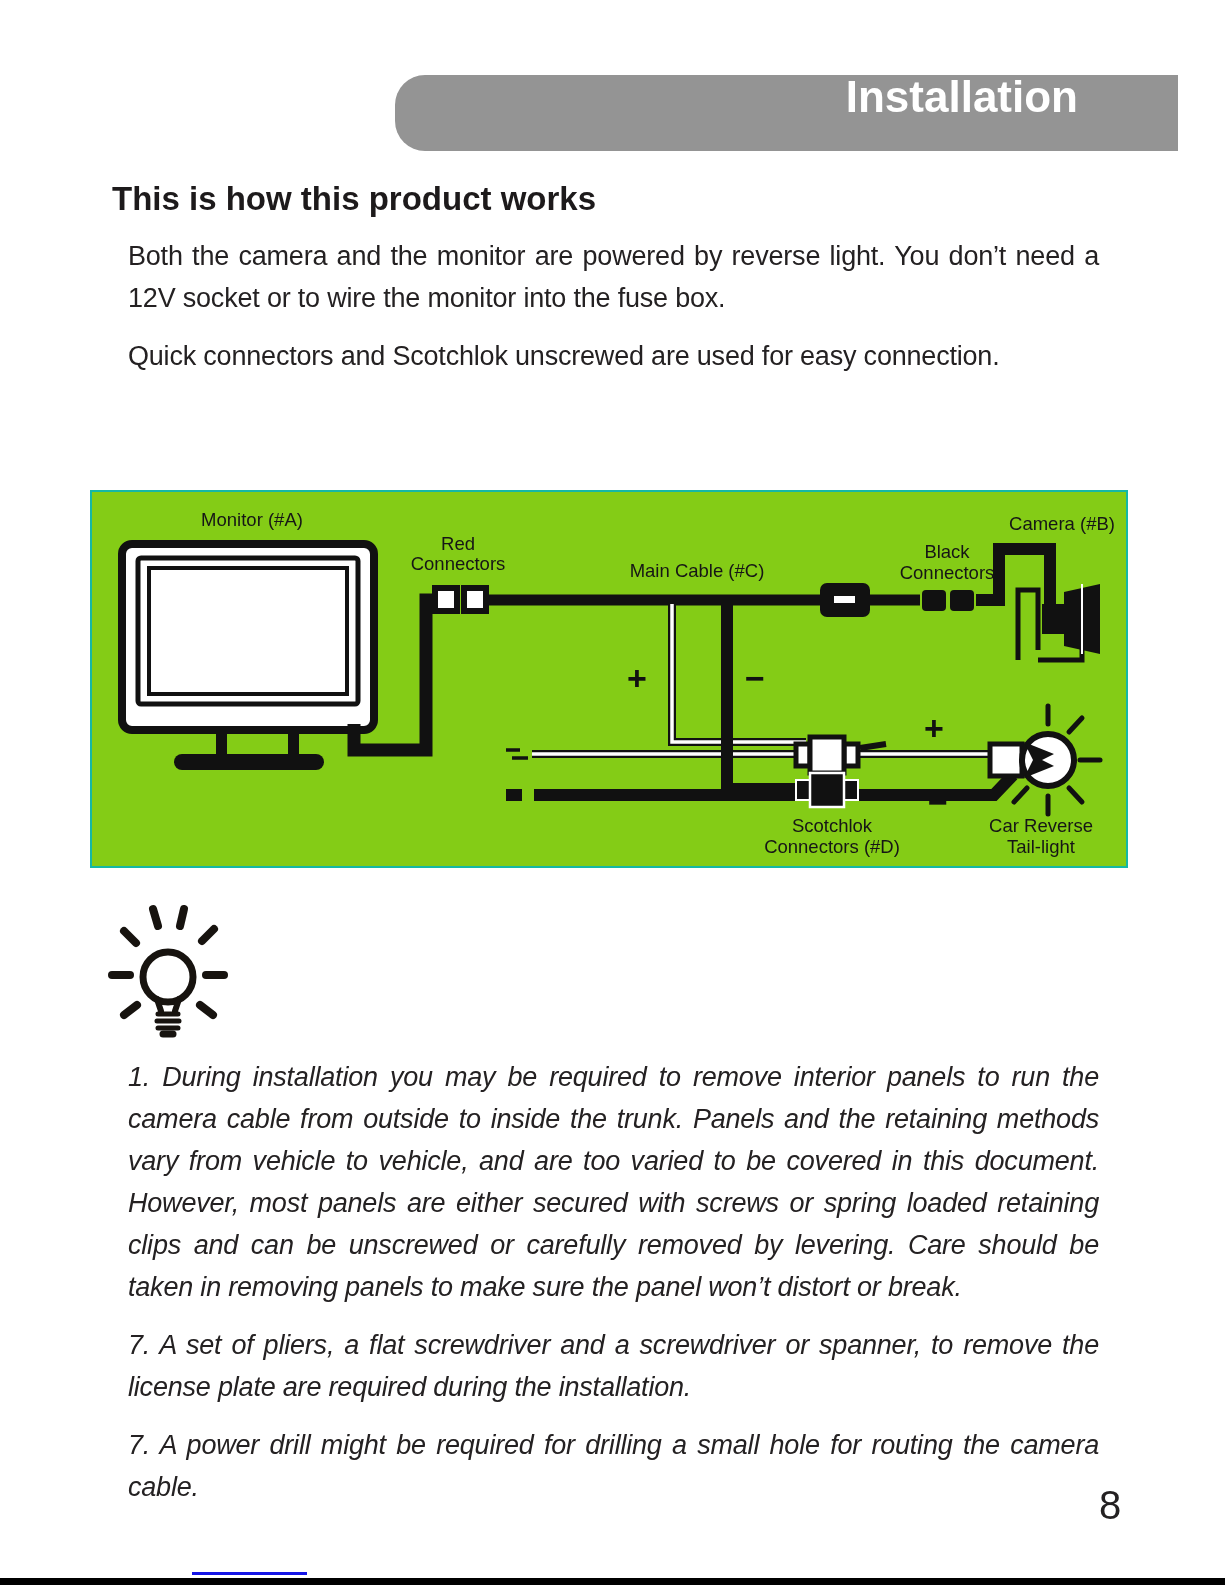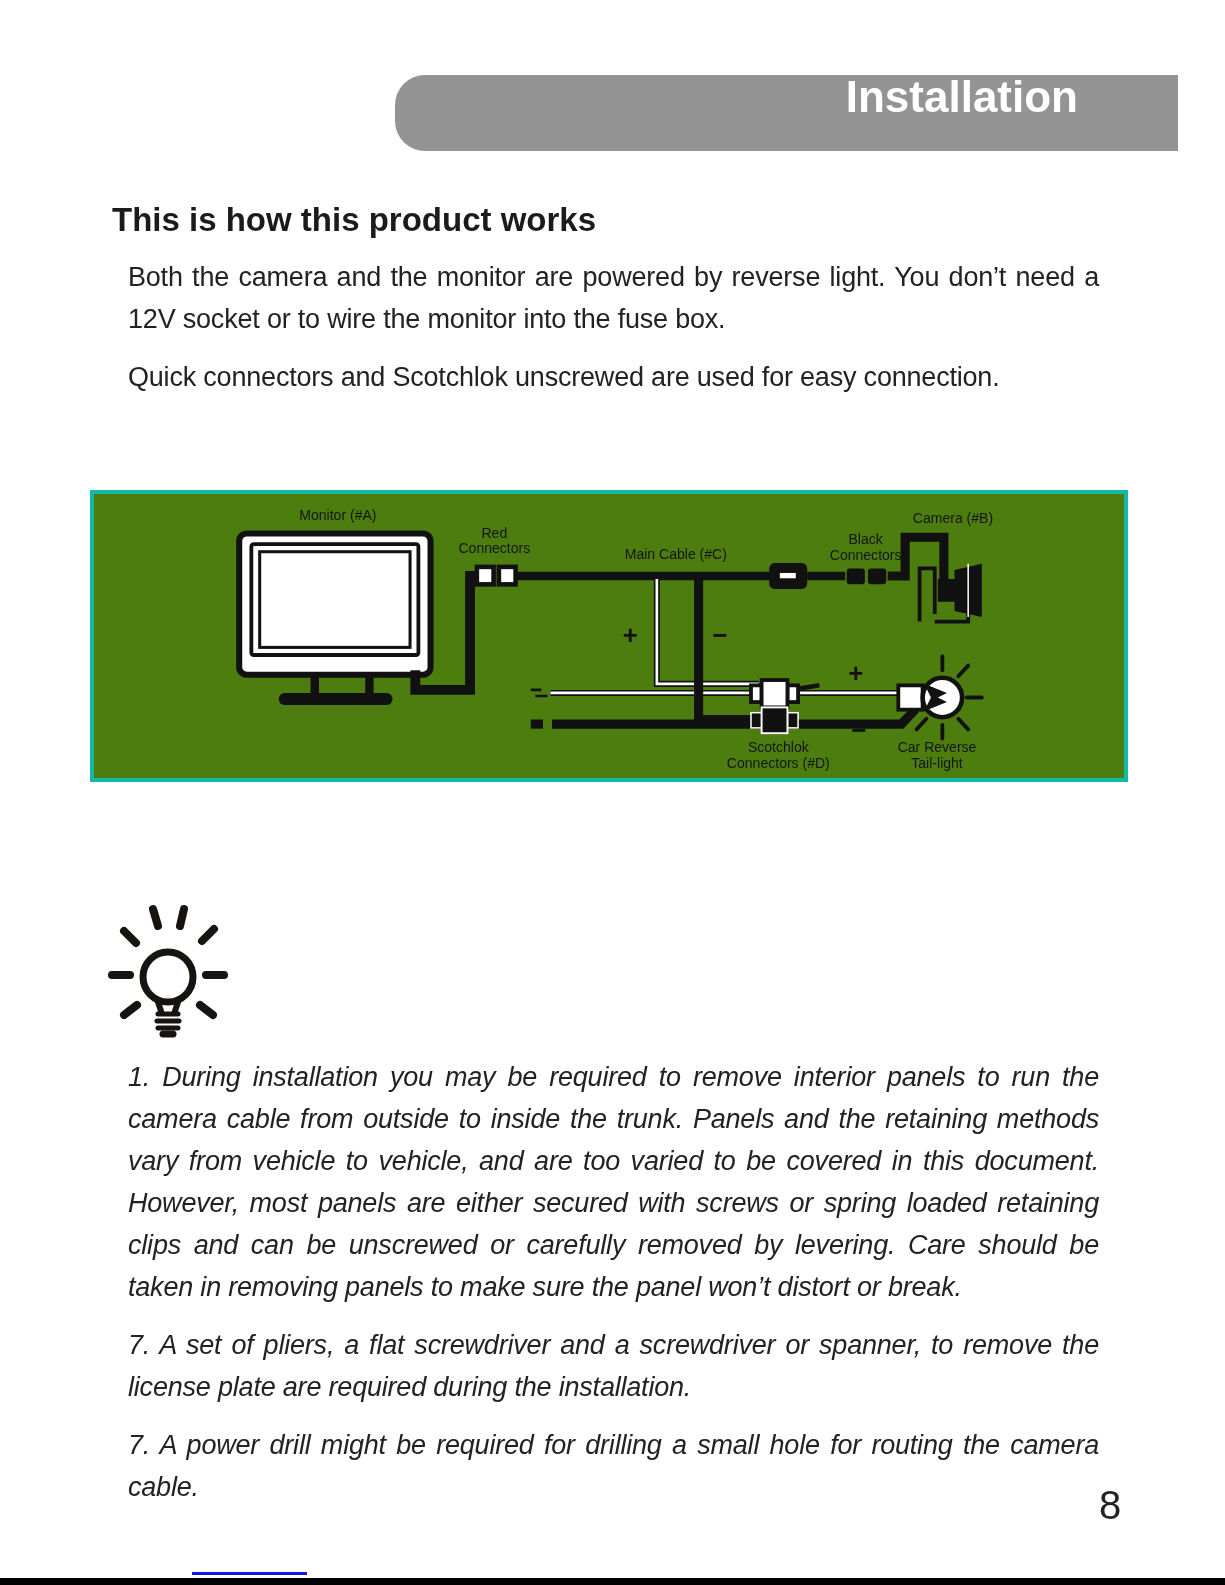--- a/index.html
+++ b/index.html
@@ -4,26 +4,26 @@
 <style>
   html,body{margin:0;padding:0;background:#e8e8e8;}
   .page{position:relative;width:1225px;height:1585px;background:#ffffff;overflow:hidden;
         font-family:"Liberation Sans",sans-serif;color:#242122;margin:0 auto;}
 
   .banner{position:absolute;left:395px;top:75px;width:783px;height:76px;background:#949494;
           border-radius:30px 0 0 30px;display:flex;align-items:flex-start;justify-content:flex-end;
           padding-right:100px;box-sizing:border-box;}
   .banner-title{color:#ffffff;font-size:44px;font-weight:bold;line-height:1;}
 
-  .content{position:absolute;left:112px;top:200px;width:1003px;}
+  .content{position:absolute;left:112px;top:179px;width:1003px;}
   .heading{margin:0 0 12px 0;font-size:33px;font-weight:bold;color:#1d1a1b;line-height:1.2;}
   p.body{margin:16px;font-size:27px;line-height:42px;text-align:justify;letter-spacing:-0.2px;color:#242122;}
 
-  .diagram{position:absolute;left:90px;top:490px;width:1038px;height:292px;border:4px solid #14b8a6;
-           box-sizing:border-box;background:#4d7c0f;}
+  .diagram{position:absolute;left:90px;top:490px;width:1038px;height:378px;border:2px solid #14b8a6;
+           box-sizing:border-box;background:#84cc16;}
   .diagram svg{display:block;width:100%;height:100%;}
   .dlabel{font-size:18.5px;fill:#161616;font-family:"Liberation Sans",sans-serif;}
   .dsign{font-size:34px;font-weight:bold;fill:#111;font-family:"Liberation Sans",sans-serif;}
 
   .tip-icon{position:absolute;left:100px;top:893px;width:140px;height:150px;}
 
   .notes{position:absolute;left:112px;top:1040px;width:1003px;font-style:italic;}
 
   .page-number{position:absolute;left:1075px;top:1483px;width:70px;text-align:center;
                font-size:40px;color:#242122;}

